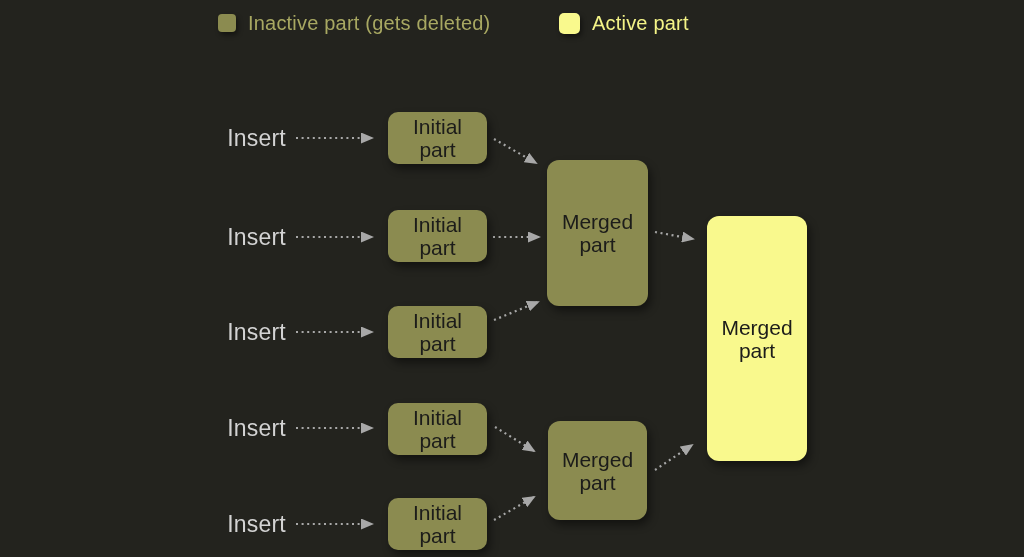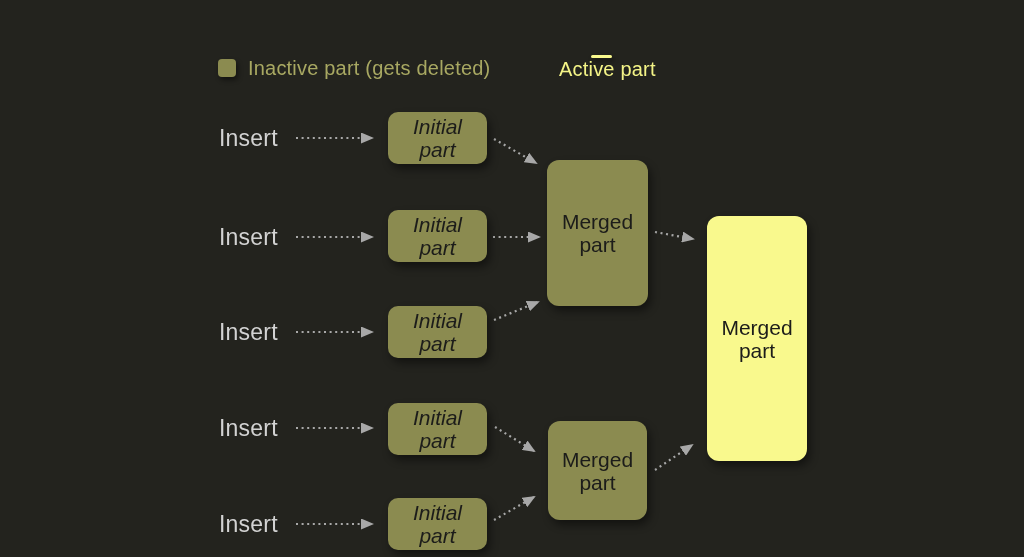--- a/index.html
+++ b/index.html
@@ -37,24 +37,23 @@
     stroke-dasharray: 2 3.6;
   }
   .arrows marker path { fill: var(--arrow); }
 
   .legend-item {
     position: absolute;
     top: 10px;
     display: flex;
     align-items: center;
     height: 26px;
-    margin-top: 45px;
   }
   .legend-item.inactive { left: 218px; }
-  .legend-item.active   { left: 559px; flex-direction: column; }
+  .legend-item.active   { left: 559px; }
   .swatch {
     display: inline-block;
     box-shadow: 2px 3px 5px rgba(0,0,0,0.45);
   }
   .swatch.inactive {
     width: 18px; height: 18px;
     border-radius: 4px;
     background: var(--inactive-fill);
     margin-right: 12px;
   }
@@ -69,20 +68,21 @@
   .legend-item.active   .legend-label { color: var(--legend-active-text); }
 
   .insert-label {
     position: absolute;
     left: 219px;
     width: 75px;
     font-size: 23px;
     line-height: 26px;
     color: var(--insert-text);
     letter-spacing: 0.2px;
+    text-align: center;
   }
 
   .part {
     position: absolute;
     display: flex;
     flex-direction: column;
     align-items: center;
     justify-content: center;
     text-align: center;
     color: var(--box-text);
@@ -90,21 +90,20 @@
     line-height: 23px;
     box-shadow: 3px 5px 8px rgba(0,0,0,0.45);
   }
   .part span { display: block; }
   .part.initial {
     left: 388px;
     width: 99px;
     height: 52px;
     border-radius: 10px;
     background: var(--inactive-fill);
-    font-style: italic;
   }
   .part.merged { border-radius: 12px; background: var(--inactive-fill); align-items: center; }
   .part.merged.m1 { left: 547px; top: 160px; width: 101px; height: 146px; }
   .part.merged.m2 { left: 548px; top: 421px; width: 99px;  height: 99px; }
   .part.merged.m3 {
     left: 707px; top: 216px; width: 100px; height: 245px;
     background: var(--active-fill);
   }
 </style>
 </head>

